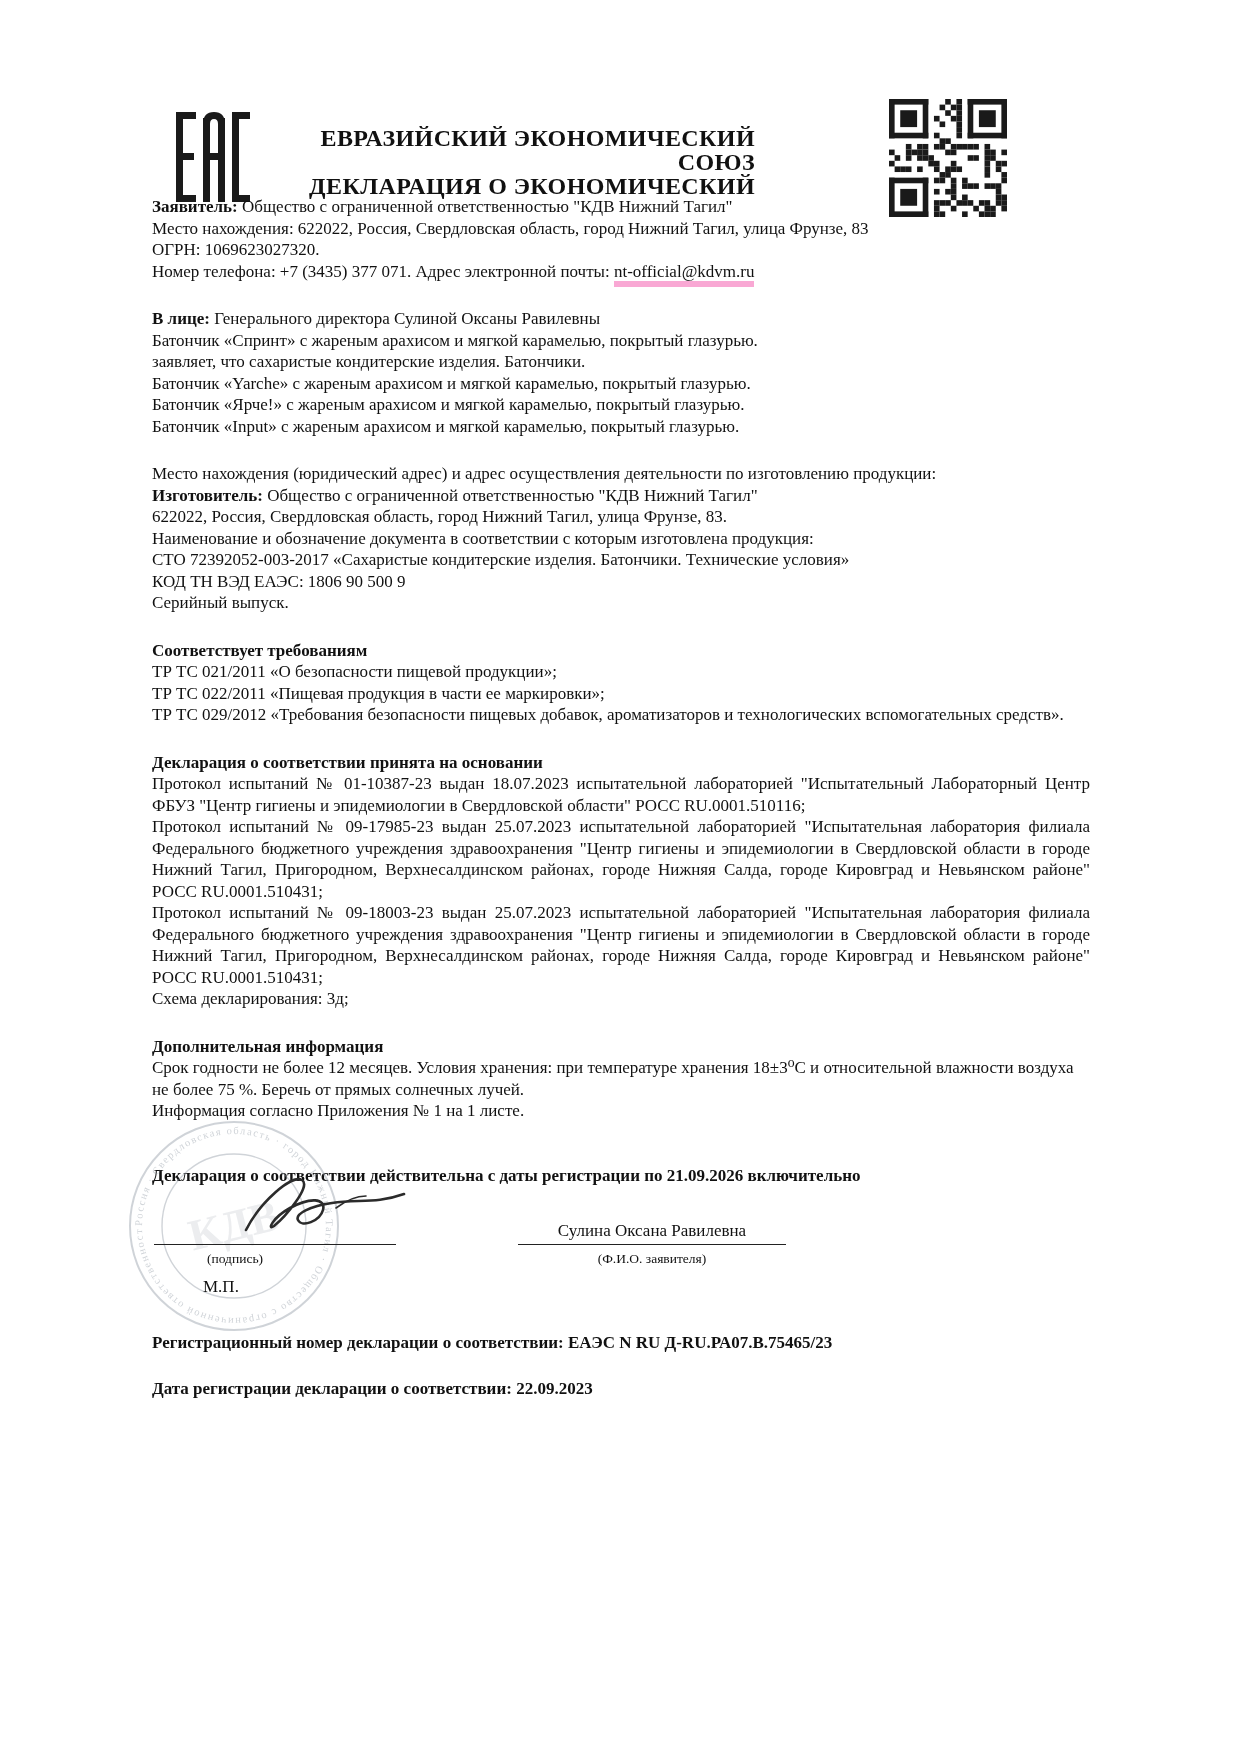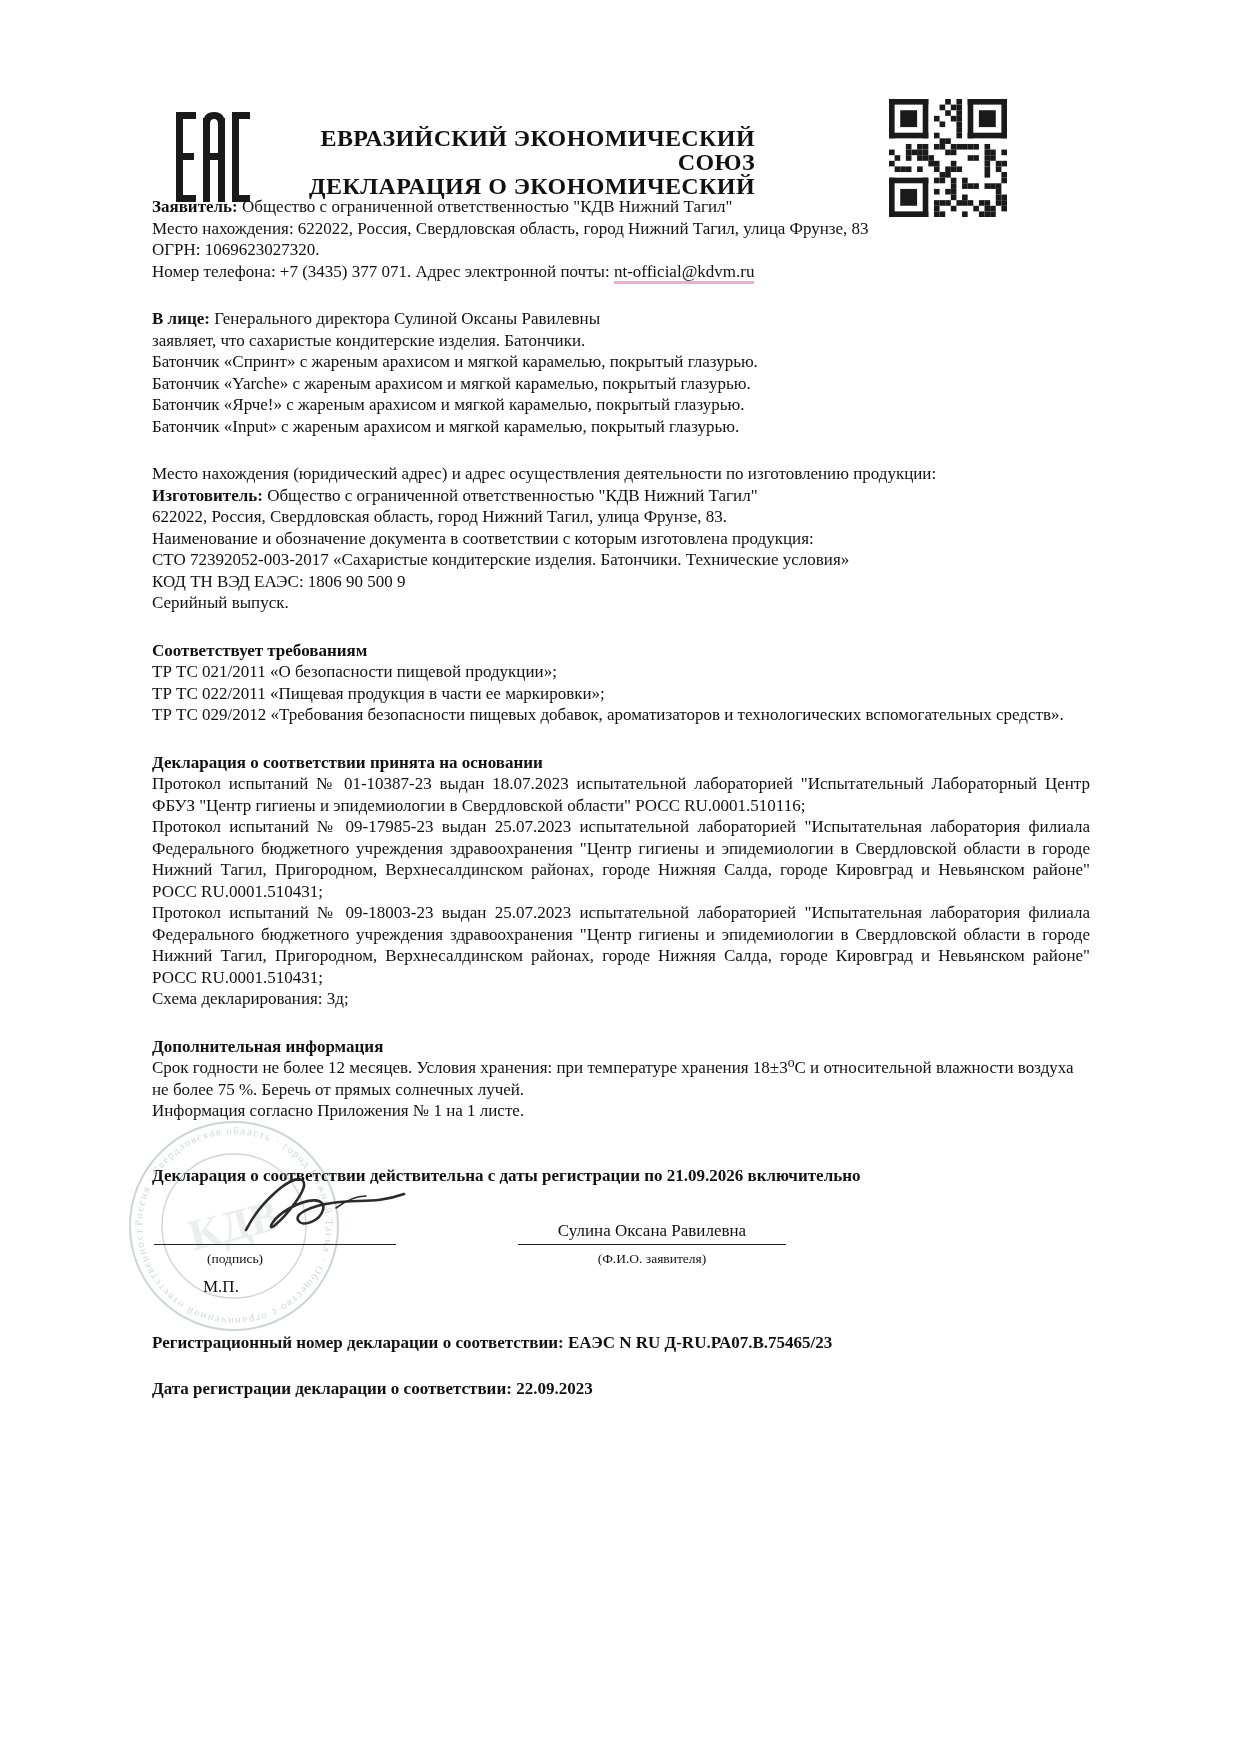--- a/index.html
+++ b/index.html
@@ -22,21 +22,21 @@
   .qr{position:absolute;left:889px;top:99px;width:118px;height:118px;}
   
   .content{
     position:absolute;left:152px;top:196px;width:938px;
     font-size:17px;line-height:21.5px;
   }
   .blk{margin:0 0 26px 0;}
   .blk p{margin:0;}
   b{font-weight:bold;margin-top:16px;}
   .just{text-align:justify;}
-  .u{border-bottom:3px solid #f9a8d4;}
+  .u{border-bottom:6px solid #f9a8d4;}
   .h{font-weight:bold;}
   
   .sigrow{position:relative;height:132px;margin-top:6px;}
   .stamp{position:absolute;left:-32px;top:-88px;width:228px;height:228px;pointer-events:none;}
   .sig-scribble{position:absolute;left:88px;top:-34px;width:170px;height:84px;}
   .sig-line{position:absolute;left:2px;top:44px;width:242px;border-bottom:1.6px solid #222;}
   .sig-cap{position:absolute;left:55px;top:48px;width:136px;text-align:left;font-size:13.5px;}
   .mp{position:absolute;left:6px;top:76px;font-size:17px;margin-left:45px;}
   .fio-name{position:absolute;left:366px;top:20px;width:268px;text-align:center;font-size:17px;}
   .fio-line{position:absolute;left:366px;top:44px;width:268px;border-bottom:1.6px solid #222;}
@@ -204,22 +204,22 @@
 
     <div class="blk">
       <p><b>Заявитель:</b><span> Общество с ограниченной ответственностью "КДВ Нижний Тагил"</span></p>
       <p>Место нахождения: 622022, Россия, Свердловская область, город Нижний Тагил, улица Фрунзе, 83</p>
       <p>ОГРН: 1069623027320.</p>
       <p><span>Номер телефона: +7 (3435) 377 071. Адрес электронной почты: </span><span class="u">nt-official@kdvm.ru</span></p>
     </div>
 
     <div class="blk">
       <p><b>В лице:</b><span> Генерального директора Сулиной Оксаны Равилевны</span></p>
+      <p>Батончик «Спринт» с жареным арахисом и мягкой карамелью, покрытый глазурью.</p>
       <p>заявляет, что сахаристые кондитерские изделия. Батончики.</p>
-      <p>Батончик «Спринт» с жареным арахисом и мягкой карамелью, покрытый глазурью.</p>
       <p>Батончик «Yarche» с жареным арахисом и мягкой карамелью, покрытый глазурью.</p>
       <p>Батончик «Ярче!» с жареным арахисом и мягкой карамелью, покрытый глазурью.</p>
       <p>Батончик «Input» с жареным арахисом и мягкой карамелью, покрытый глазурью.</p>
     </div>
 
     <div class="blk">
       <p>Место нахождения (юридический адрес) и адрес осуществления деятельности по изготовлению продукции:</p>
       <p><b>Изготовитель:</b><span> Общество с ограниченной ответственностью "КДВ Нижний Тагил"</span></p>
       <p>622022, Россия, Свердловская область, город Нижний Тагил, улица Фрунзе, 83.</p>
       <p>Наименование и обозначение документа в соответствии с которым изготовлена продукция:</p>

